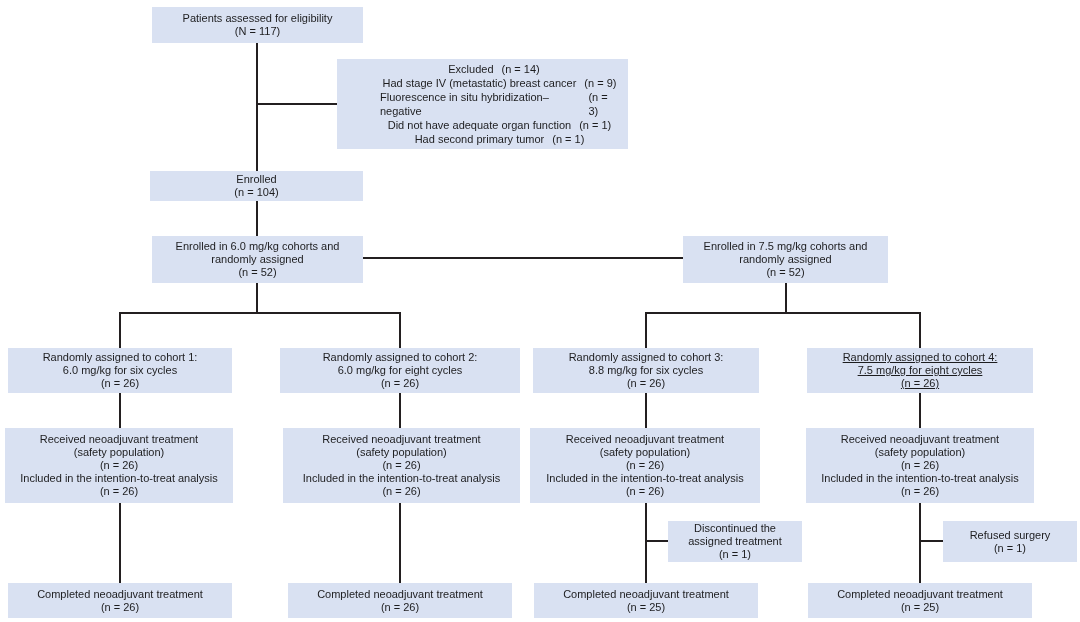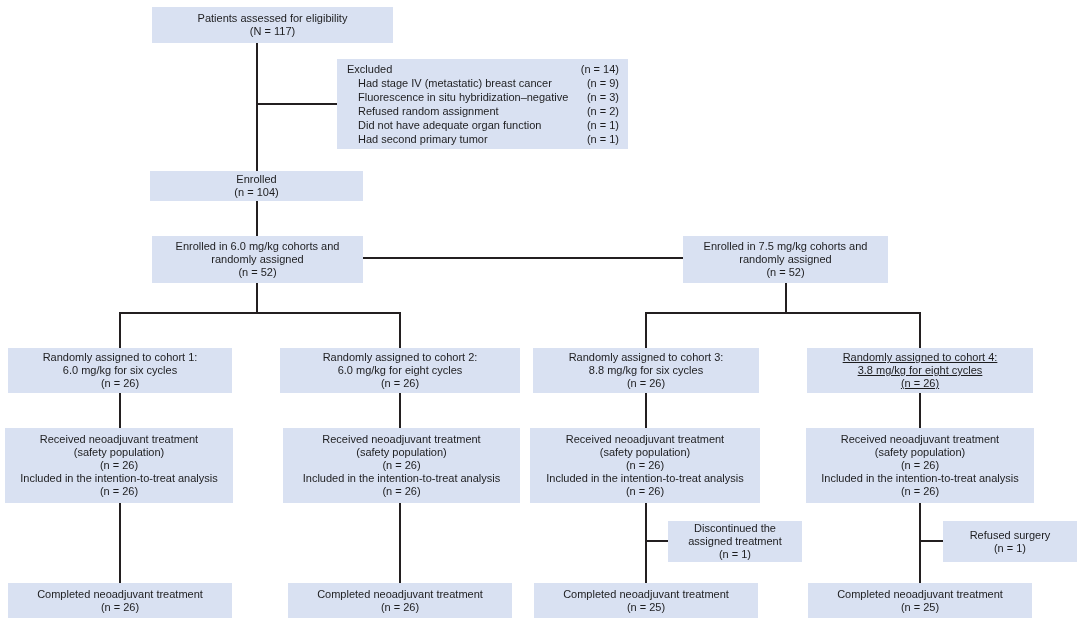--- a/index.html
+++ b/index.html
@@ -22,21 +22,21 @@
     flex-direction: column;
     justify-content: center;
     text-align: center;
     padding: 2px 6px;
   }
   .box .ln { white-space: nowrap; }
   .excluded-box {
     text-align: left;
     padding: 5px 9px 5px 10px;
   }
-  .ex-row { display: flex; justify-content: space-between; line-height: 14px; }
+  .ex-row { display: flex; justify-content: center; line-height: 14px; margin-left: 22px; }
   .ex-row.indent .ex-label { padding-left: 11px; }
   .ex-count { margin-left: 8px; }
   .vline, .hline { position: absolute; background: #231f20; }
   .vline { width: 2px; }
   .hline { height: 2px; }
 </style>
 </head>
 <body>
 
 <div class="canvas">
@@ -57,41 +57,37 @@
   <div class="vline" style="left:399px; top:393px; height:35px;"></div>
   <div class="vline" style="left:645px; top:393px; height:35px;"></div>
   <div class="vline" style="left:919px; top:393px; height:35px;"></div>
   <div class="vline" style="left:119px; top:503px; height:80px;"></div>
   <div class="vline" style="left:399px; top:503px; height:80px;"></div>
   <div class="vline" style="left:645px; top:503px; height:80px;"></div>
   <div class="vline" style="left:919px; top:503px; height:80px;"></div>
   <div class="hline" style="left:646px; top:540px; width:22px;"></div>
   <div class="hline" style="left:920px; top:540px; width:23px;"></div>
 
-  <div class="box" style="left:152px; top:7px; width:241px; height:36px;">
+  <div class="box" style="left:152px; top:7px; width:211px; height:36px;">
     <div class="ln">Patients assessed for eligibility</div>
     <div class="ln">(N = 117)</div>
   </div>
 
   <div class="box excluded-box" style="left:337px; top:59px; width:291px; height:90px;">
     <div class="ex-row">
       <span class="ex-label">Excluded</span>
       <span class="ex-count">(n = 14)</span>
     </div>
     <div class="ex-row indent">
       <span class="ex-label">Had stage IV (metastatic) breast cancer</span>
       <span class="ex-count">(n = 9)</span>
     </div>
     <div class="ex-row indent">
       <span class="ex-label">Fluorescence in situ hybridization–negative</span>
       <span class="ex-count">(n = 3)</span>
-    </div>
-    <div class="ex-row indent">
-      <span class="ex-label">Refused random assignment</span>
-      <span class="ex-count">(n = 2)</span>
     </div>
     <div class="ex-row indent">
       <span class="ex-label">Did not have adequate organ function</span>
       <span class="ex-count">(n = 1)</span>
     </div>
     <div class="ex-row indent">
       <span class="ex-label">Had second primary tumor</span>
       <span class="ex-count">(n = 1)</span>
     </div>
   </div>
@@ -122,21 +118,21 @@
     <div class="ln">6.0 mg/kg for eight cycles</div>
     <div class="ln">(n = 26)</div>
   </div>
   <div class="box" style="left:533px; top:348px; width:226px; height:45px;">
     <div class="ln">Randomly assigned to cohort 3:</div>
     <div class="ln">8.8 mg/kg for six cycles</div>
     <div class="ln">(n = 26)</div>
   </div>
   <div class="box" style="left:807px; top:348px; width:226px; height:45px;text-decoration:underline;">
     <div class="ln">Randomly assigned to cohort 4:</div>
-    <div class="ln">3.8 mg/kg for eight cycles</div>
+    <div class="ln">7.5 mg/kg for eight cycles</div>
     <div class="ln">(n = 26)</div>
   </div>
 
   <div class="box" style="left:5px; top:428px; width:228px; height:75px;">
     <div class="ln">Received neoadjuvant treatment</div>
     <div class="ln">(safety population)</div>
     <div class="ln">(n = 26)</div>
     <div class="ln">Included in the intention-to-treat analysis</div>
     <div class="ln">(n = 26)</div>
   </div>

